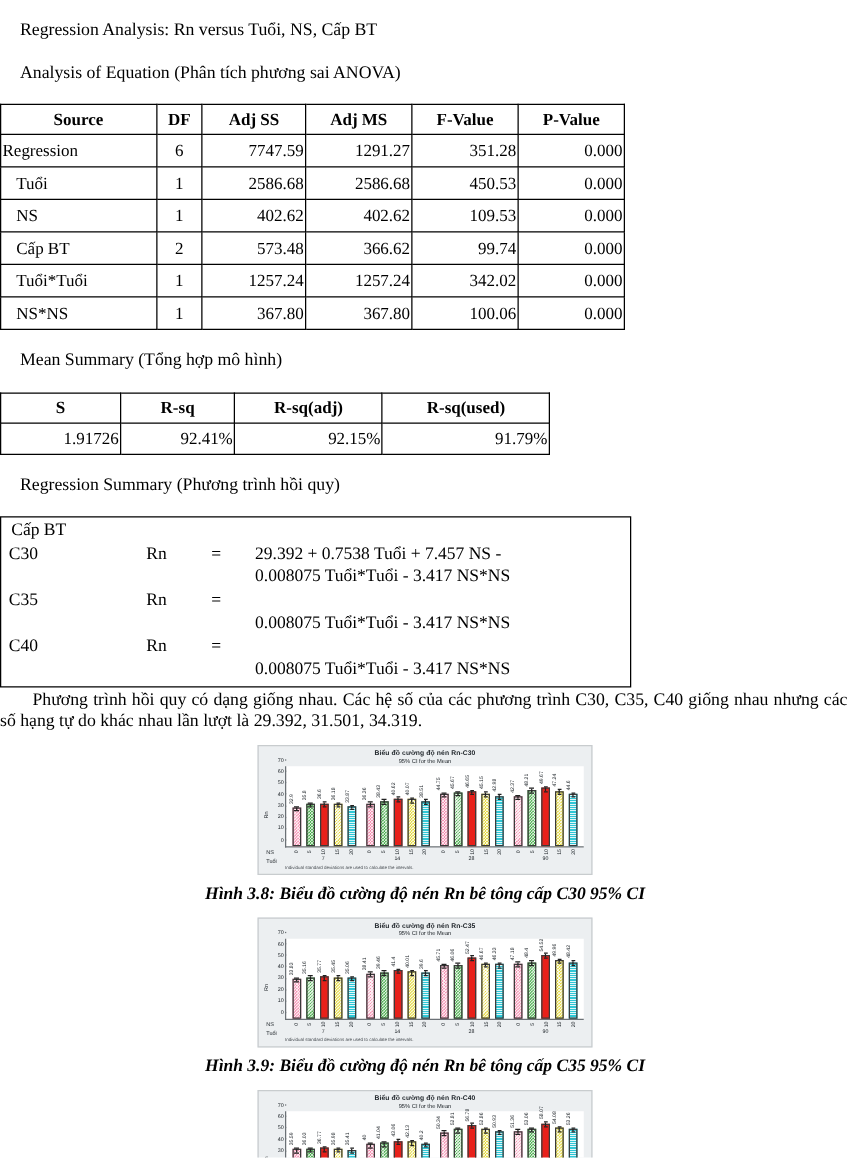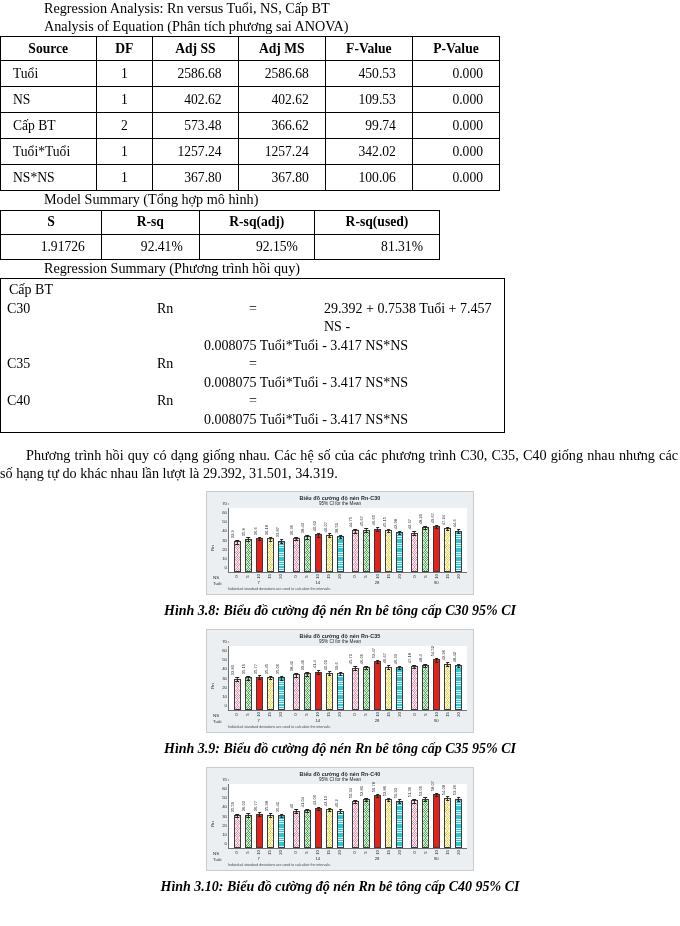--- a/index.html
+++ b/index.html
@@ -32,32 +32,31 @@
   }
   .para.indent { text-indent: 26px; }
   sup.sub-r { font-size: 9.5px; vertical-align: super; }
   sub.sub-dc { font-size: 9.5px; vertical-align: sub; }
 
   .lead { margin-top: 4px; }
 
   .heading-line {
     font-size: 14.2px;
     line-height: 17.5px;
-    margin: 0;
-    padding-left: 44px;
+    margin: 16px;
   }
 
   
   table.grid {
     border-collapse: collapse;
     font-size: 13.6px;
   }
   table.grid td, table.grid th {
     border: 1px solid #000;
-    padding: 2px 16px;
+    padding: 2px 1px;
     font-weight: normal;
     white-space: nowrap;
   }
   table.grid th {
     font-weight: bold;
     text-align: center;
   }
 
   
   #anova-table { width: 500px; margin: 1px 0 0 0; }
@@ -77,21 +76,21 @@
   .eq-box {
     border: 1px solid #000;
     width: 505px;
     box-sizing: border-box;
     padding: 2px 4px 3px 6px;
     margin-top: 1px;
     font-size: 14px;
     line-height: 18.5px;
   }
   .eq-capbt { padding-left: 2px; }
-  .eq-row { display: flex; gap: 40px; }
+  .eq-row { display: flex; }
   .eq-lvl  { width: 110px; flex: 0 0 110px; }
   .eq-rn   { width: 52px;  flex: 0 0 52px; }
   .eq-eqs  { width: 35px;  flex: 0 0 35px; }
   .eq-body { flex: 1 1 auto; }
   .eq-cont { padding-left: 197px; }
 
   
   .figure-block { margin-top: 9px; }
   .chart-wrap {
     width: 268px;
@@ -322,20 +321,28 @@
       <tr>
         <th>Source</th>
         <th>DF</th>
         <th>Adj SS</th>
         <th>Adj MS</th>
         <th>F-Value</th>
         <th>P-Value</th>
       </tr>
     </thead>
     <tbody id="anova-body">
+        <tr>
+          <td class="src">Regression</td>
+          <td class="ctr">6</td>
+          <td class="num">7747.59</td>
+          <td class="num">1291.27</td>
+          <td class="num">351.28</td>
+          <td class="num">0.000</td>
+        </tr>
         <tr>
           <td class="src ind">Tuổi</td>
           <td class="ctr">1</td>
           <td class="num">2586.68</td>
           <td class="num">2586.68</td>
           <td class="num">450.53</td>
           <td class="num">0.000</td>
         </tr>
         <tr>
           <td class="src ind">NS</td>
@@ -365,36 +372,36 @@
           <td class="src ind">NS*NS</td>
           <td class="ctr">1</td>
           <td class="num">367.80</td>
           <td class="num">367.80</td>
           <td class="num">100.06</td>
           <td class="num">0.000</td>
         </tr>
       </tbody>
   </table>
 
-  <div class="heading-line">Model Summary (Tổng hợp mô hình)</div>
+  <div class="heading-line">Mean Summary (Tổng hợp mô hình)</div>
   <table class="grid" id="model-summary-table">
     <thead>
       <tr>
         <th>S</th>
         <th>R-sq</th>
         <th>R-sq(adj)</th>
         <th>R-sq(used)</th>
       </tr>
     </thead>
     <tbody>
       <tr>
         <td>1.91726</td>
         <td>92.41%</td>
         <td>92.15%</td>
-        <td>81.31%</td>
+        <td>91.79%</td>
       </tr>
     </tbody>
   </table>
 
   <div class="heading-line">Regression Summary (Phương trình hồi quy)</div>
   <div class="eq-box">
     <div class="eq-capbt">Cấp BT</div>
     <div id="equation-rows">
         <div class="eq-row">
           <div class="eq-lvl">C30</div>
@@ -411,21 +418,21 @@
         <div class="eq-cont">0.008075 Tuổi*Tuổi - 3.417 NS*NS</div>
         <div class="eq-row">
           <div class="eq-lvl">C40</div>
           <div class="eq-rn">Rn</div>
           <div class="eq-eqs">=</div>
         </div>
         <div class="eq-cont">0.008075 Tuổi*Tuổi - 3.417 NS*NS</div>
       </div>
   </div>
 
-  <p class="para indent" style="margin-top:14px;">Phương trình hồi quy có dạng giống nhau. Các hệ số của các phương trình C30, C35, C40 giống nhau nhưng các số hạng tự do khác nhau lần lượt là 29.392, 31.501, 34.319.</p>
+  <p class="para indent" style="margin-top:2px;">Phương trình hồi quy có dạng giống nhau. Các hệ số của các phương trình C30, C35, C40 giống nhau nhưng các số hạng tự do khác nhau lần lượt là 29.392, 31.501, 34.319.</p>
 
   <div class="figure-block">
     <div class="chart-wrap" id="chart-c30">
         <div class="chart-title">Biểu đồ cường độ nén Rn-C30</div>
         <div class="chart-subtitle">95% CI for the Mean</div>
         <div class="plot-area">
           <div class="ylabel">Rn</div>
           <div class="plot-inner">
             <div class="ytick" style="bottom: 100%;">70</div>
             <div class="ytick" style="bottom: 85.7143%;">60</div>

